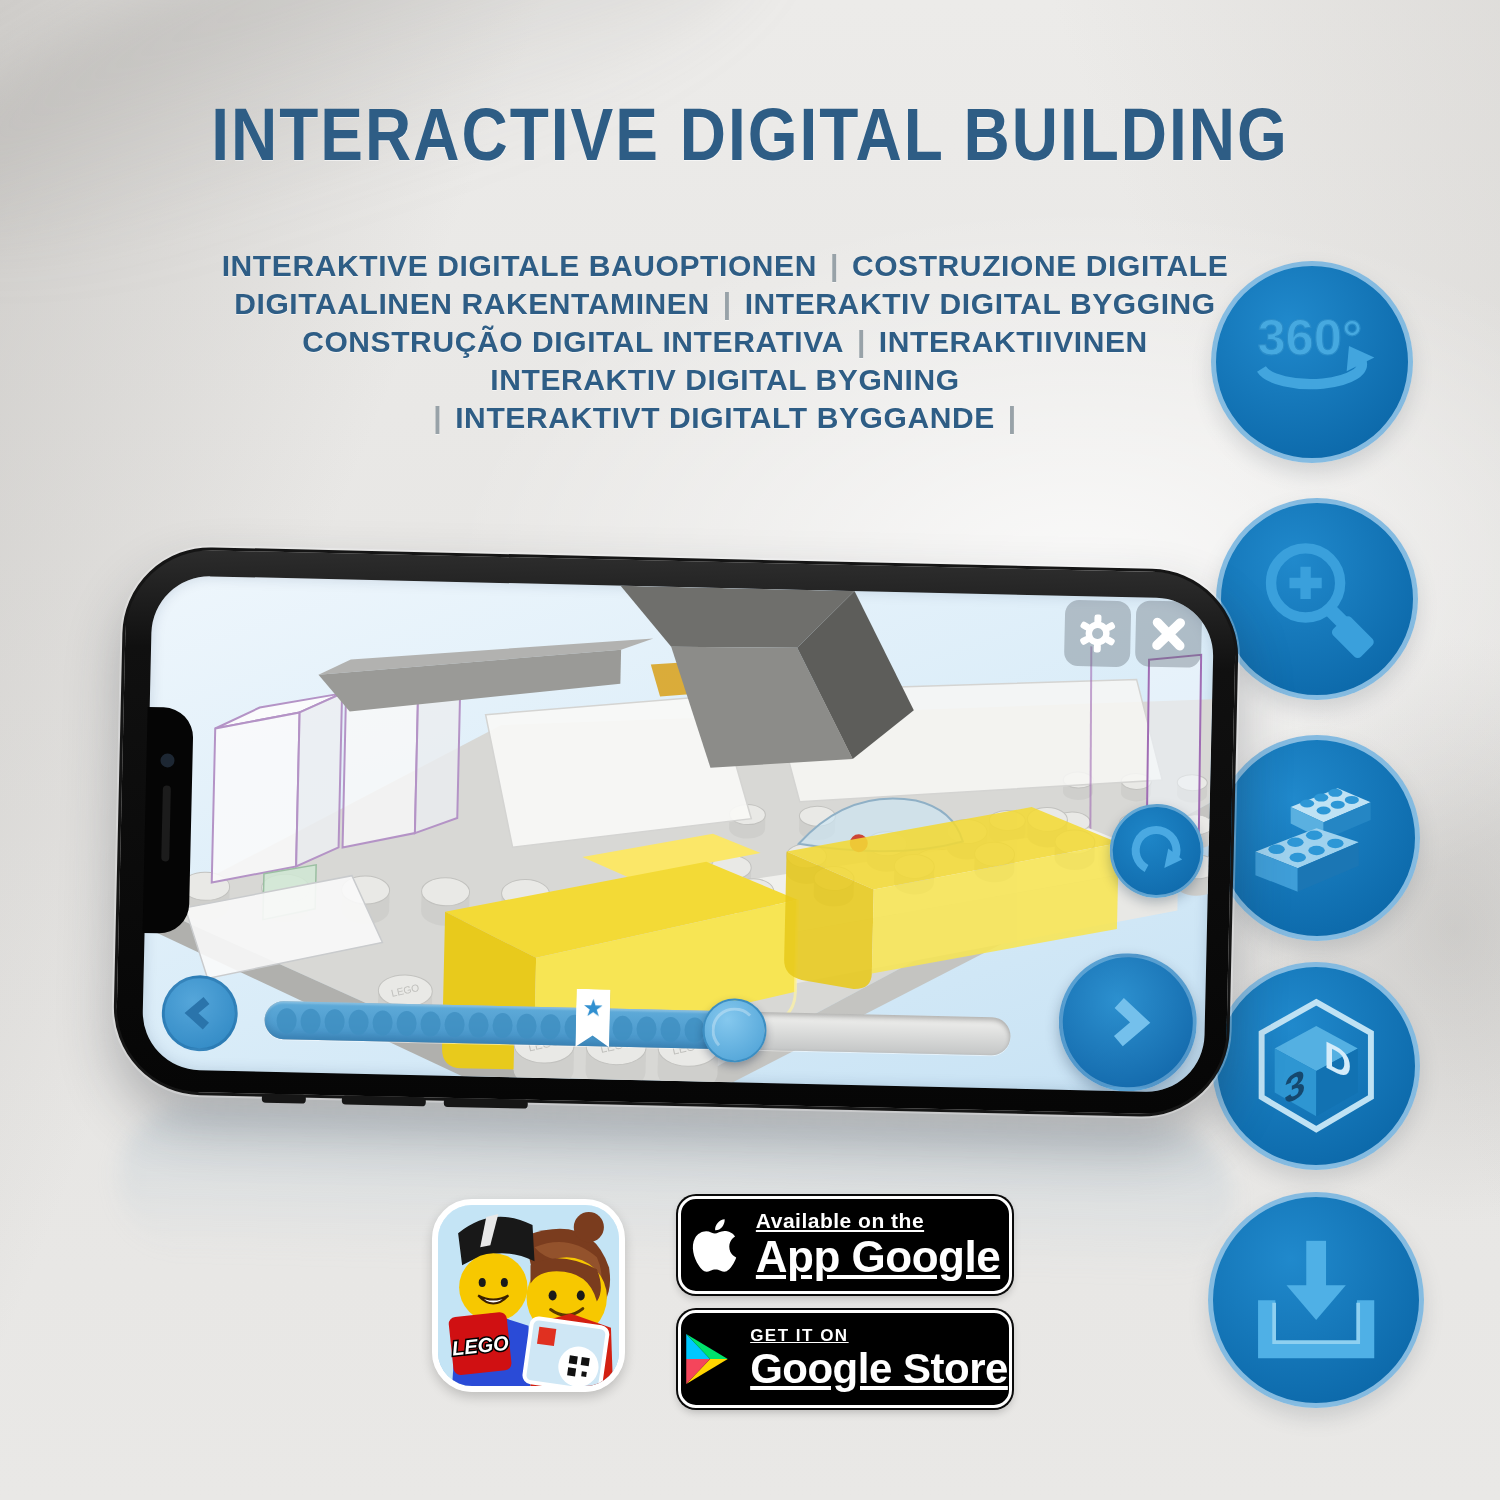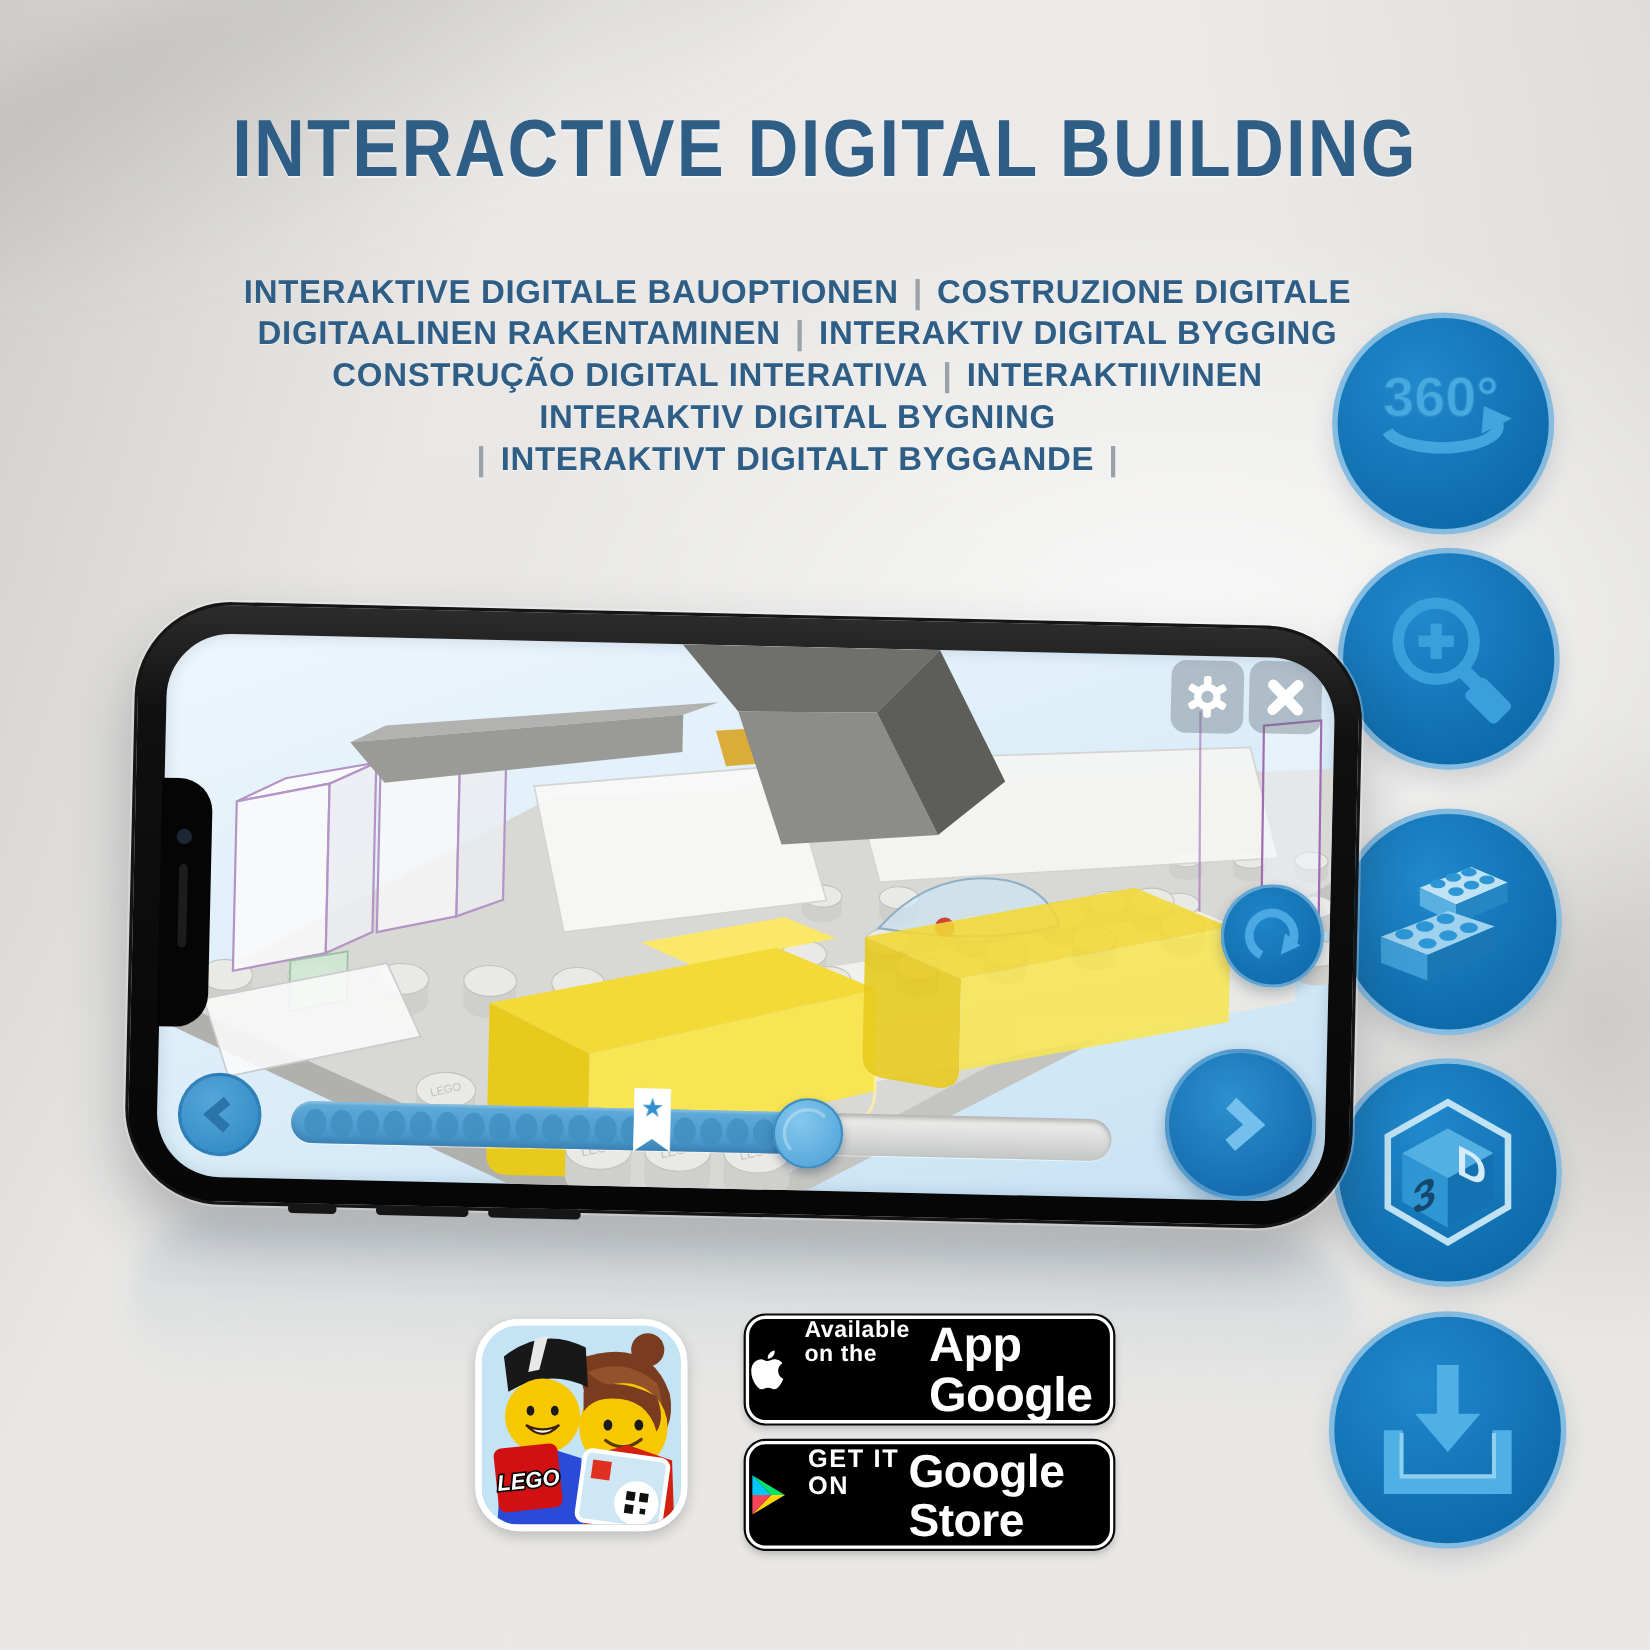--- a/index.html
+++ b/index.html
@@ -51,21 +51,21 @@
   .sub-line .pipe{color:var(--pipe-color);font-weight:700;padding:0 4px;}
 
   
   .feature{
     position:absolute;z-index:1;border-radius:50%;
     background:radial-gradient(circle at 38% 30%, #2089cc, #0d6aab 78%);
     border:5px solid rgba(145,195,230,0.9);
     box-shadow:0 10px 20px rgba(90,100,110,0.20);
     display:flex;align-items:center;justify-content:center;
   }
-  #feat-360 {left:1211px;top:284px;width:202px;height:202px;}
+  #feat-360 {left:1211px;top:261px;width:202px;height:202px;}
   #feat-zoom{left:1216px;top:498px;width:202px;height:202px;}
   #feat-brick{left:1214px;top:735px;width:206px;height:206px;}
   #feat-3d  {left:1212px;top:962px;width:208px;height:208px;}
   #feat-dl  {left:1208px;top:1192px;width:216px;height:216px;}
   .feature svg{width:72%;height:72%;}
 
   
   .phone{
     position:absolute;z-index:3;left:118px;top:558px;width:1116px;height:548px;
     transform:rotate(1.3deg);border-radius:88px;
@@ -166,24 +166,24 @@
     box-shadow:0 5px 12px rgba(0,0,0,0.18);
   }
   .store-badge{
     position:absolute;z-index:2;left:678px;width:334px;height:98px;border-radius:18px;
     background:#000;border:3px solid #fff;
     box-shadow:0 0 0 2px #0a0a0a, 0 4px 8px rgba(0,0,0,0.22);
     display:flex;align-items:center;justify-content:center;gap:18px;color:#fff;
   }
   #badge-appstore{top:1196px;}
   #badge-gplay{top:1310px;}
-  .badge-text{display:flex;line-height:1.05;}
+  .badge-text{display:flex;flex-direction:column;line-height:1.05;text-decoration:underline;}
   .badge-tag{font-size:21px;font-weight:600;letter-spacing:0.5px;}
   .badge-store{font-size:44px;font-weight:600;letter-spacing:-0.5px;margin-top:2px;}
-  #badge-gplay .badge-tag{font-size:23px;letter-spacing:1.5px;font-weight:700;}
+  #badge-gplay .badge-tag{font-size:17px;letter-spacing:1.5px;font-weight:700;}
   #badge-gplay .badge-store{font-size:42px;}
 </style>
 </head>
 <body>
 
 <div class="bg-shade"></div>
 <div class="bg-vein"></div>
 
 <div class="page-title">INTERACTIVE DIGITAL BUILDING</div>
 <div class="subtitle">

